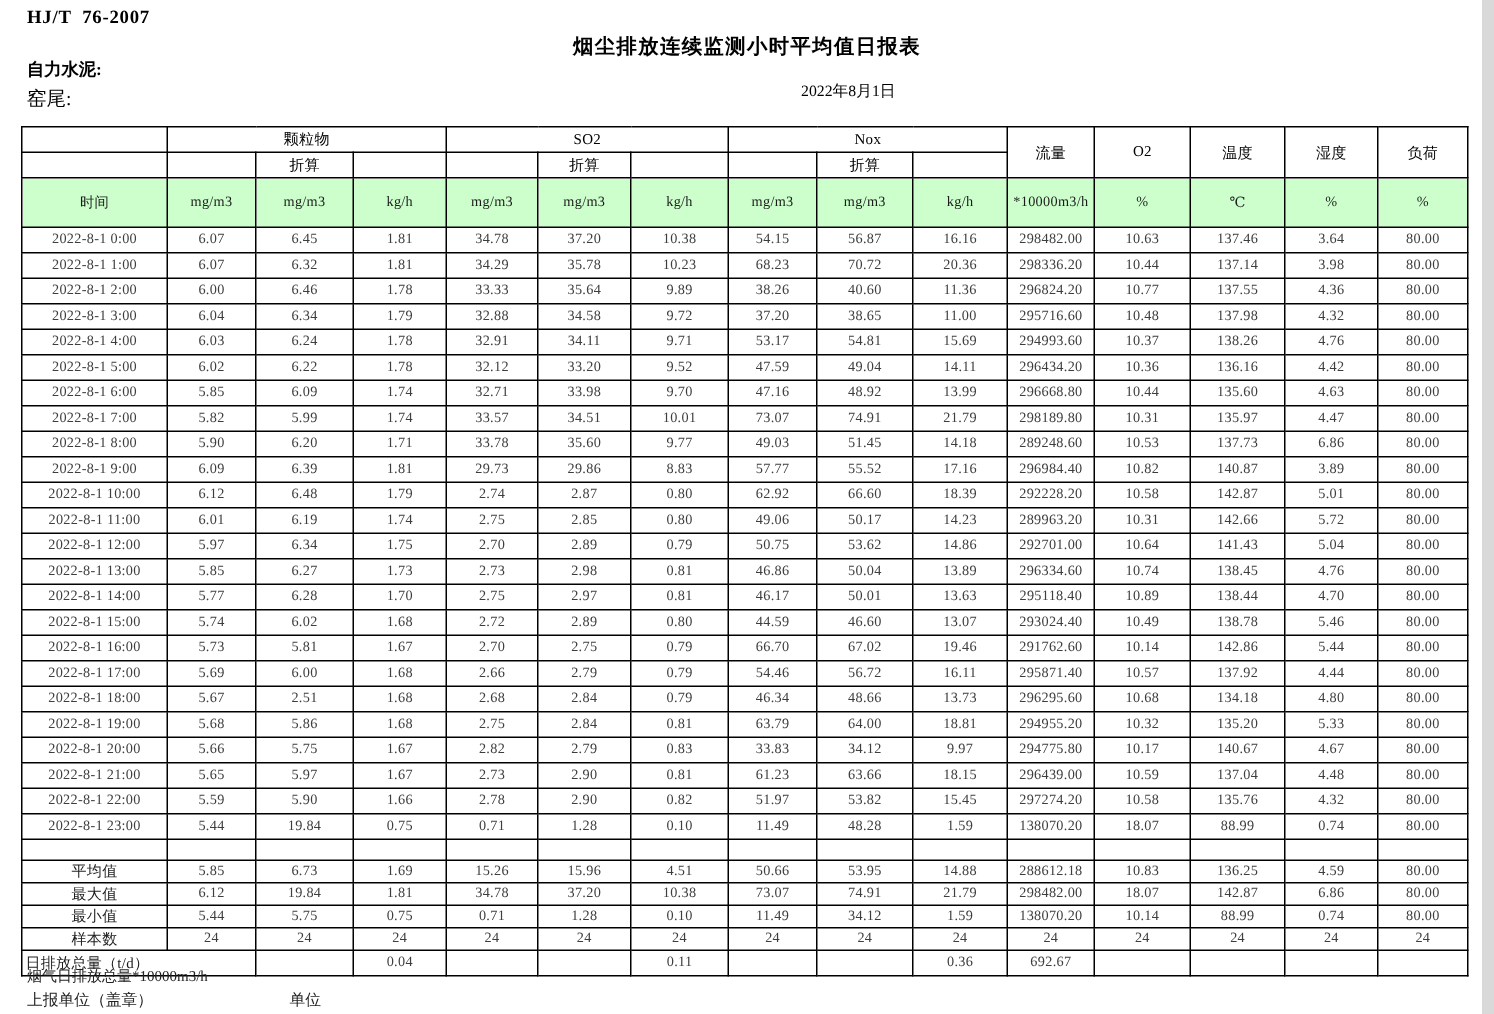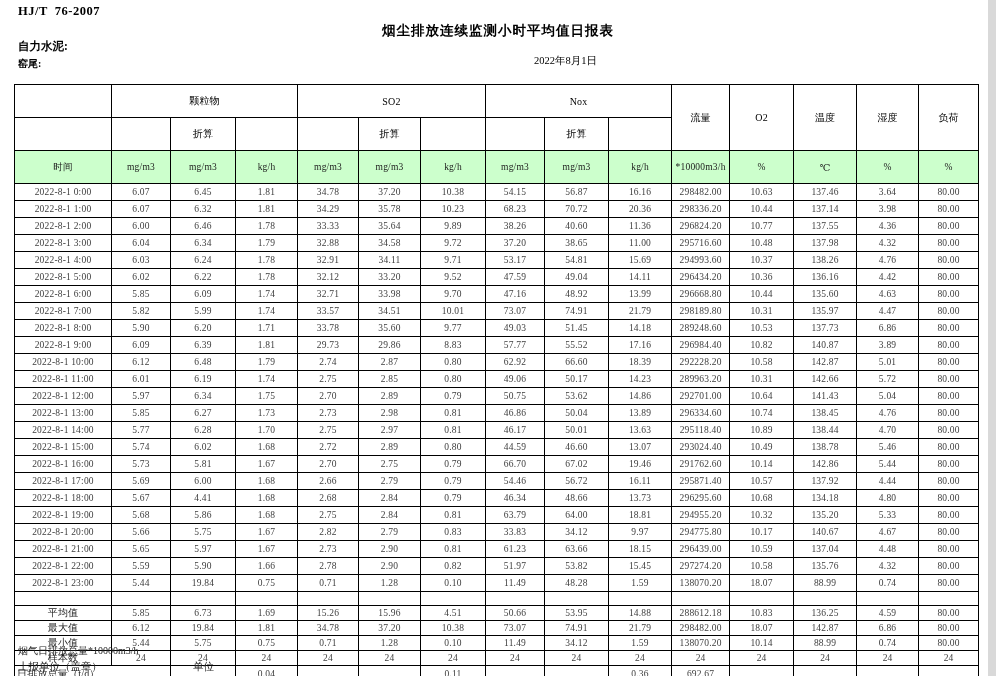--- a/index.html
+++ b/index.html
@@ -5,33 +5,33 @@
   html,body{margin:0;padding:0;}
   body{
     width:996px;height:676px;position:relative;background:#ffffff;
     font-family:"Liberation Serif","DejaVu Serif",serif;color:#000;
     overflow:hidden;
   }
   .right-strip{position:absolute;right:0;top:0;width:8px;height:676px;background:#d9d9d9;}
   .std{position:absolute;left:18px;top:4px;font-weight:bold;font-size:12.5px;white-space:pre;letter-spacing:0.5px;}
   .title{position:absolute;left:0;right:0;top:22px;text-align:center;font-weight:bold;font-size:13.5px;letter-spacing:1px;}
   .company{position:absolute;left:18px;top:39px;font-weight:bold;font-size:11.5px;}
-  .station{position:absolute;left:18px;top:57px;font-weight:bold;font-size:10px;}
+  .station{position:absolute;left:18px;top:57px;font-weight:normal;font-size:13px;}
   .date{position:absolute;left:534px;top:54px;font-size:10.5px;}
   table.report{
     position:absolute;left:14px;top:84px;width:964px;
     border-collapse:collapse;table-layout:fixed;
   }
   table.report td{
     border:1px solid #000;padding:0;margin:0;
     text-align:center;vertical-align:middle;
     font-size:9.5px;color:#3d3d3d;letter-spacing:0.2px;
     white-space:nowrap;overflow:hidden;
   }
-  thead tr.hrow{height:33px;}
+  thead tr.hrow{height:17px;}
   thead tr.hrow td{font-size:10px;color:#000;}
   tr.unit-row{height:33px;}
   tr.unit-row td{background:#ccffcc;font-size:9.5px;color:#1c1c1c;}
   tbody tr.data-row{height:17px;}
   tr.spacer-row{height:14px;}
   tr.summary-row{height:15px;margin-top:44px;}
   tr.summary-row td.label{font-size:10px;color:#1c1c1c;}
   tr.daily-row{height:17px;}
   tr.daily-row td.label-left{text-align:left;padding-left:2px;font-size:10px;color:#1c1c1c;margin-top:16px;}
   .foot-note{position:absolute;left:18px;top:644px;font-size:10px;color:#222;}
@@ -411,21 +411,21 @@
           <td>16.11</td>
           <td>295871.40</td>
           <td>10.57</td>
           <td>137.92</td>
           <td>4.44</td>
           <td>80.00</td>
         </tr>
         <tr class="data-row">
           <td>2022-8-1 18:00</td>
           <td>5.67</td>
-          <td>4.41</td>
+          <td>2.51</td>
           <td>1.68</td>
           <td>2.68</td>
           <td>2.84</td>
           <td>0.79</td>
           <td>46.34</td>
           <td>48.66</td>
           <td>13.73</td>
           <td>296295.60</td>
           <td>10.68</td>
           <td>134.18</td>

